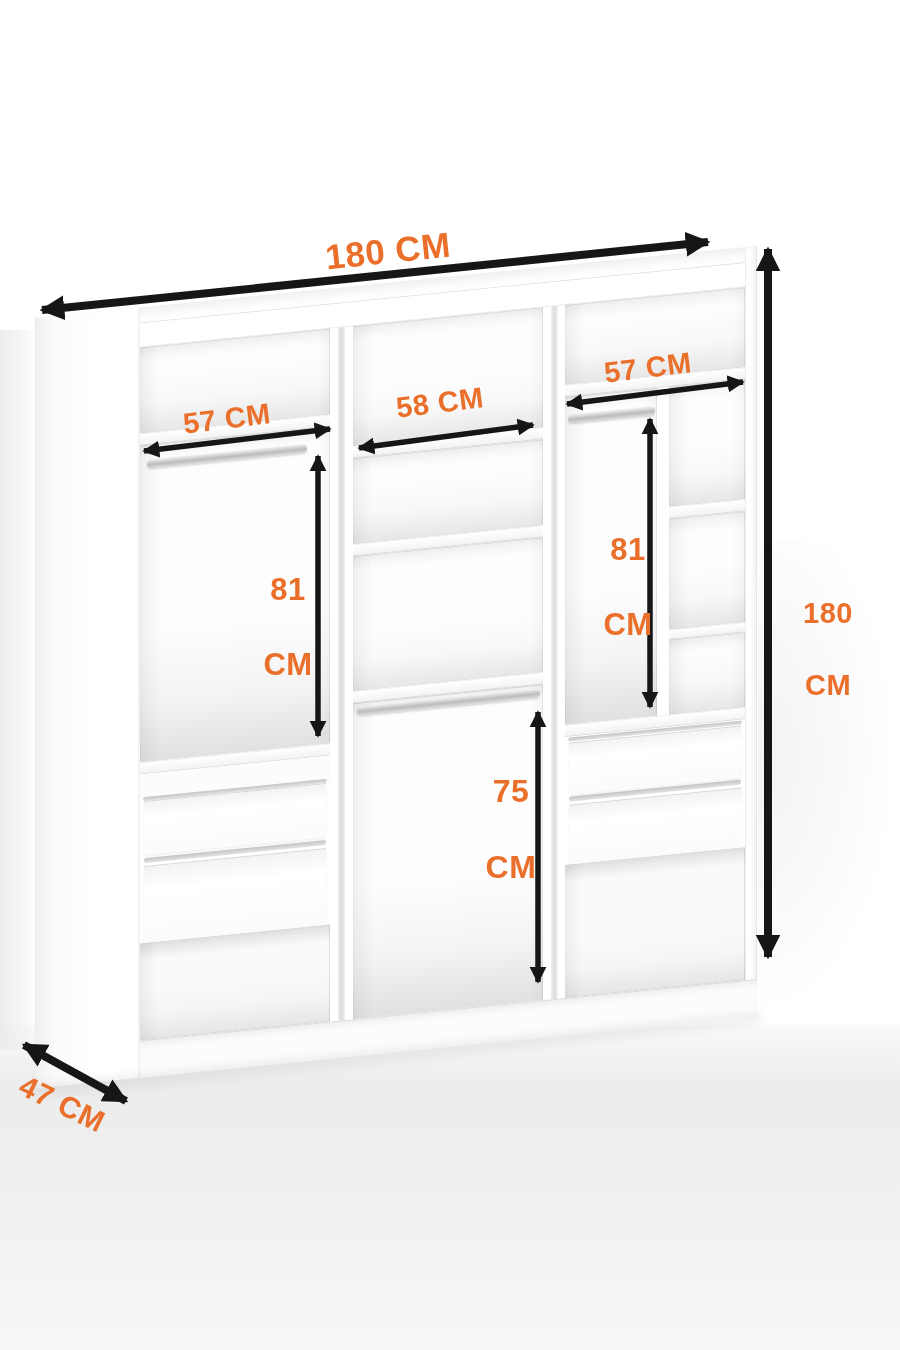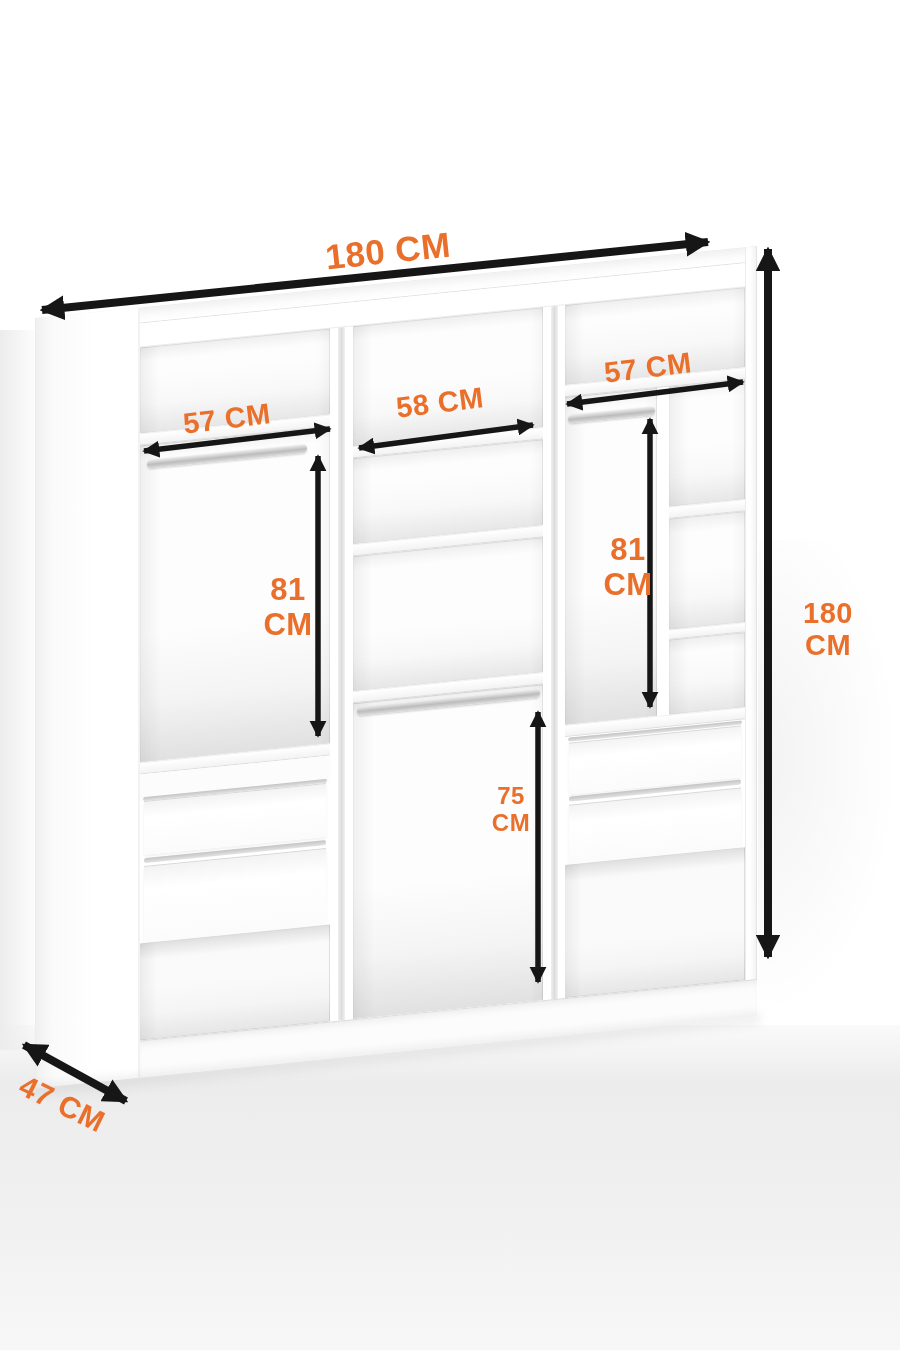--- a/index.html
+++ b/index.html
@@ -59,21 +59,21 @@
   .drawer{background:linear-gradient(180deg,#f3f3f3,#ffffff 30%,#fbfbfb);
     border-top:1px solid #d8d8d8;box-shadow:0 2px 3px rgba(0,0,0,.06);}
   .rod{height:9px;border-radius:5px;
     background:linear-gradient(180deg,#f0f0f0,#bcbcbc 55%,#dcdcdc);
     box-shadow:0 1px 2px rgba(0,0,0,.18);}
 
   
   .arrows{position:absolute;left:0;top:0;width:900px;height:1350px;pointer-events:none;}
   .dim{position:absolute;color:#EA6F2A;font-weight:700;white-space:nowrap;
        transform:translate(-50%,-50%);letter-spacing:.5px;}
-  .dim .v{display:block;text-align:center;line-height:1.12;}
+  .dim .v{display:block;text-align:center;line-height:1.12;margin-top:40px;}
   .r-6{transform:translate(-50%,-50%) rotate(-6deg);}
   .r-7{transform:translate(-50%,-50%) rotate(-7deg);}
   .r26{transform:translate(-50%,-50%) rotate(26deg);}
 </style>
 </head>
 <body>
 
 <div class="stage">
 
   <div class="bg-floor"></div>
@@ -166,20 +166,20 @@
   <div class="dim" style="left:288px;top:608px;font-size:31px;">
     <span class="v">81</span>
     <span class="v">CM</span>
   </div>
 
   <div class="dim" style="left:628px;top:568px;font-size:31px;">
     <span class="v">81</span>
     <span class="v">CM</span>
   </div>
 
-  <div class="dim" style="left:511px;top:810px;font-size:24px;">
+  <div class="dim" style="left:511px;top:810px;font-size:32px;">
     <span class="v">75</span>
     <span class="v">CM</span>
   </div>
 
   <div class="dim r26" style="left:62px;top:1104px;font-size:30px;">47 CM</div>
 
 </div>
 
 </body></html>

